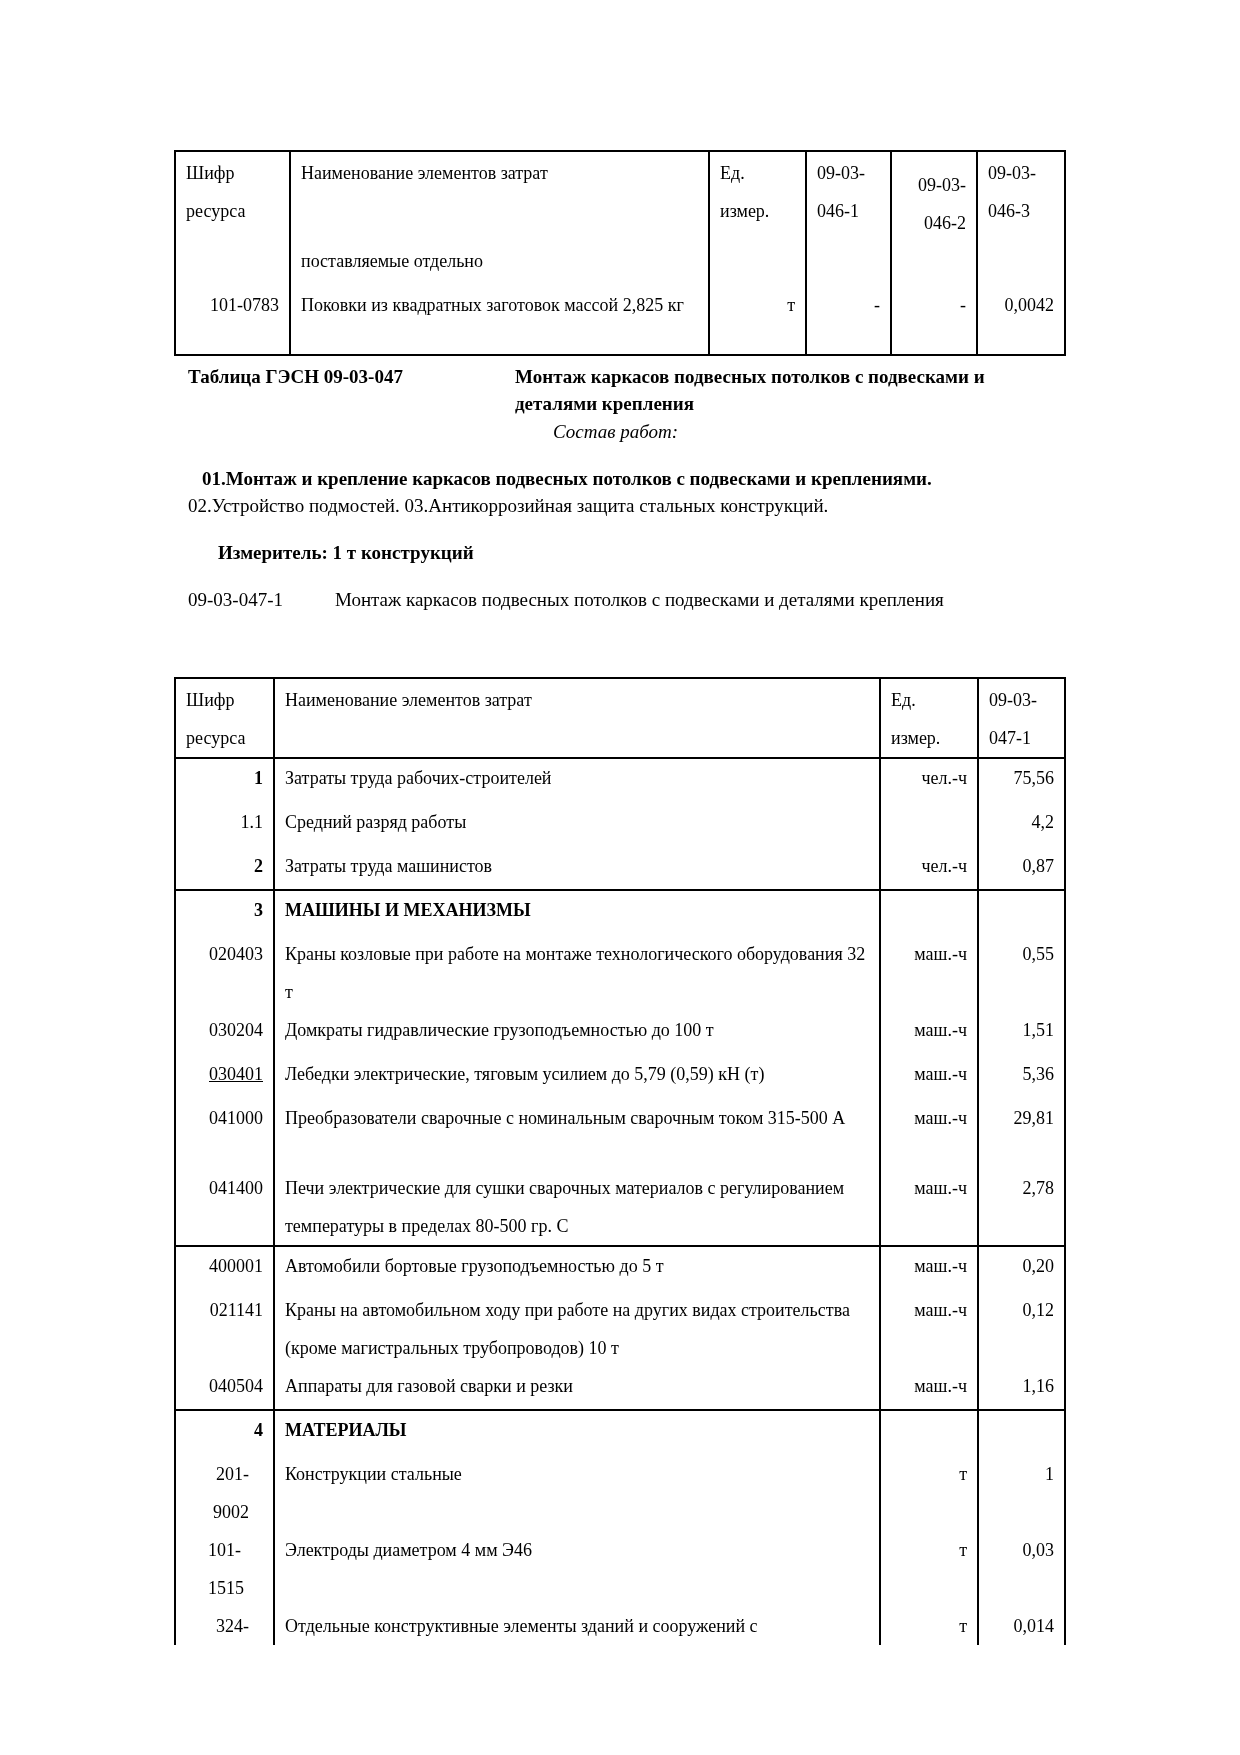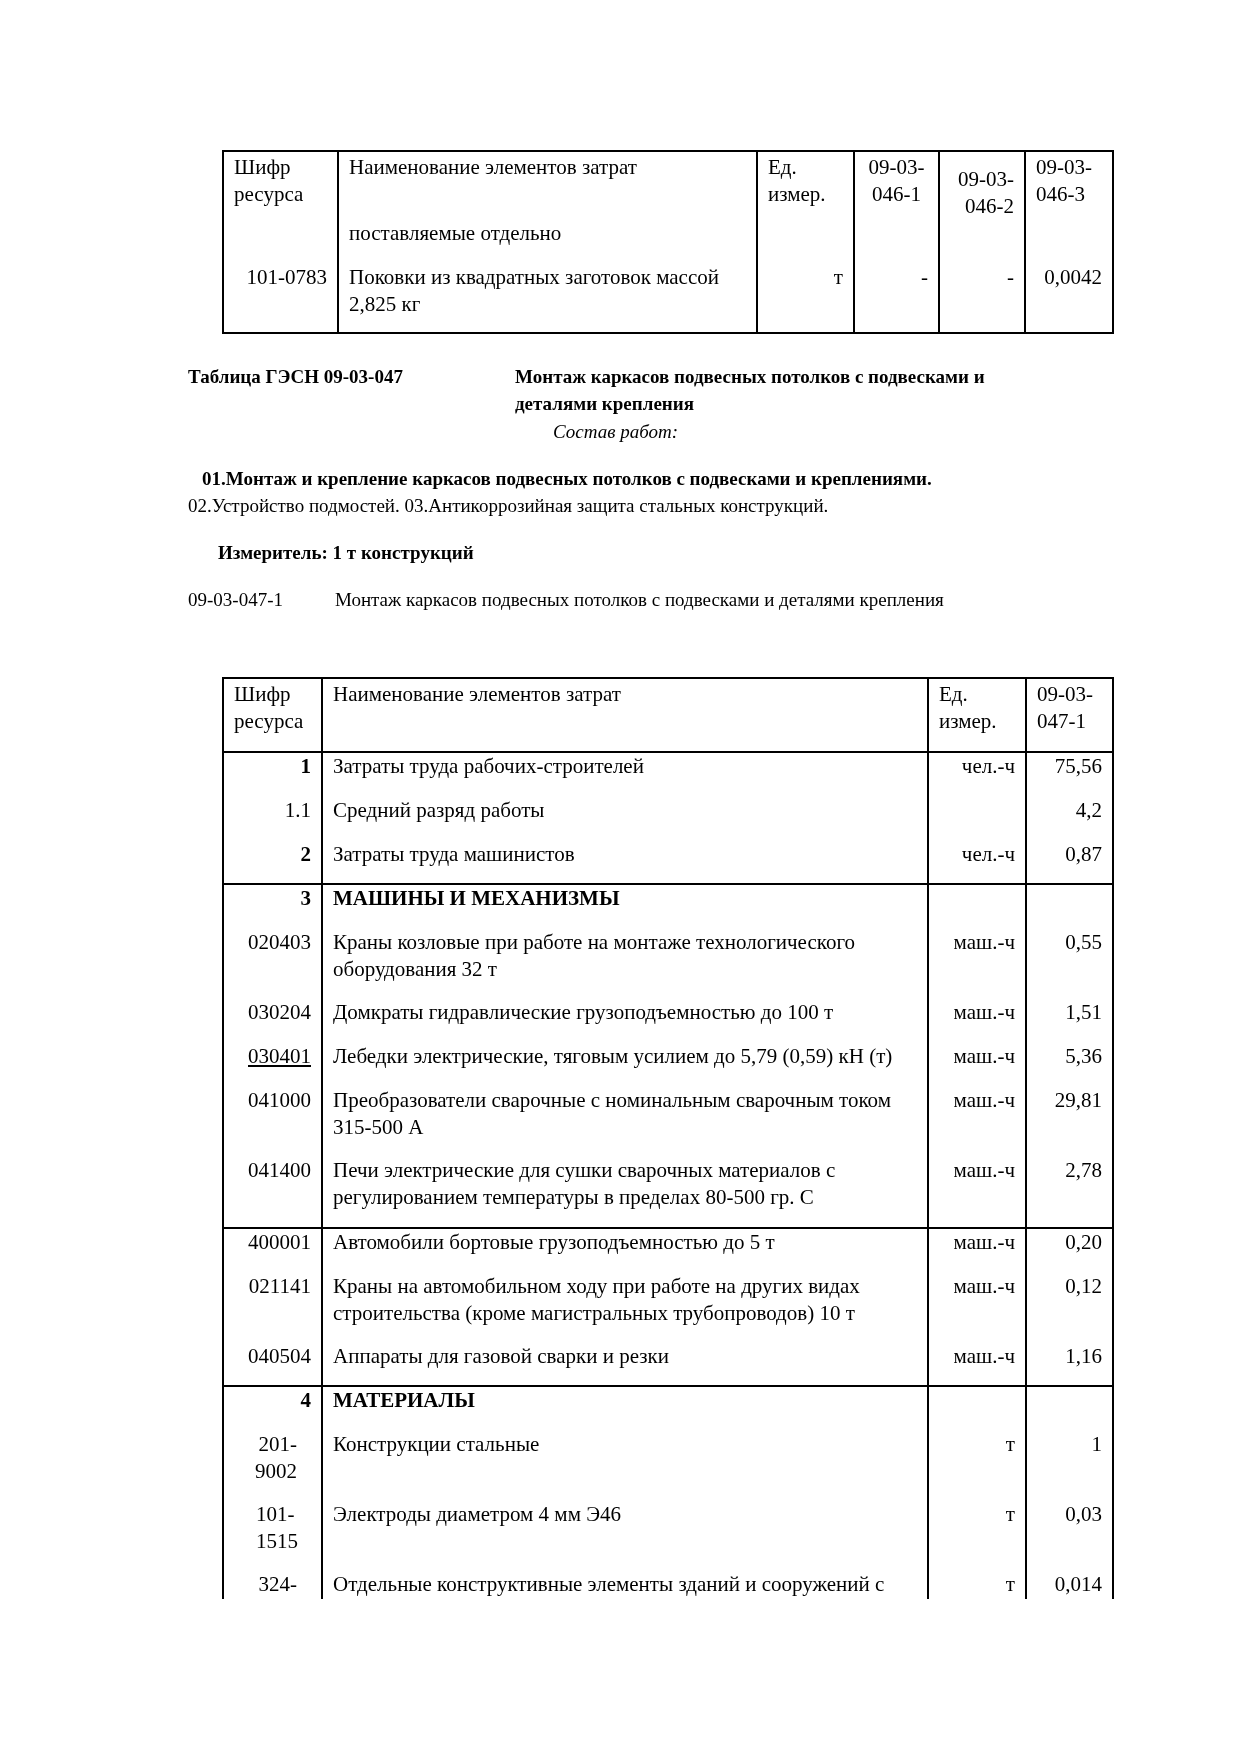--- a/index.html
+++ b/index.html
@@ -4,21 +4,21 @@
 <style>
   html, body { margin: 0; padding: 0; background: #ffffff; }
   body {
     width: 1240px; height: 1755px; position: relative; overflow: hidden;
     font-family: "Liberation Serif", "DejaVu Serif", serif;
     color: #000; font-size: 19px; line-height: 27px;
   }
   .abs { position: absolute; }
   table.grid {
     position: absolute; border-collapse: collapse; table-layout: fixed;
-    font-size: 21px; line-height: 27px; margin-left: 48px;
+    font-size: 18px; line-height: 38px;
   }
   table.grid td {
     vertical-align: top; padding: 0 10px;
     border-left: 2px solid #000; border-right: 2px solid #000;
   }
   table.grid tr.top td { border-top: 2px solid #000; }
   table.grid tr.bottom td { border-bottom: 2px solid #000; }
   .c { text-align: right; }
   .b { font-weight: bold; }
   .it { font-style: italic; }
@@ -33,21 +33,21 @@
       <col style="width:97px">
     <col style="width:85px">
       <col style="width:86px">
       <col style="width:88px">
   </colgroup>
   <tbody>
       <tr class="top">
     <td style="height:64px; padding-top:2px;">Шифр ресурса</td>
     <td style="padding-top:2px;">Наименование элементов затрат</td>
     <td style="padding-top:2px;">Ед. измер.</td>
-    <td style="padding-top:2px;text-align:center;">09-03-046-1</td>
+    <td style="padding-top:2px;">09-03-046-1</td>
     <td style="padding-top:14px;text-align:right;">09-03-046-2</td>
     <td style="padding-top:2px;">09-03-046-3</td>
   </tr>
   <tr>
     <td style="height:44px; padding-top:0;"></td>
     <td style="padding-top:0;">поставляемые отдельно</td>
     <td></td>
         <td></td>
         <td></td>
         <td></td>

